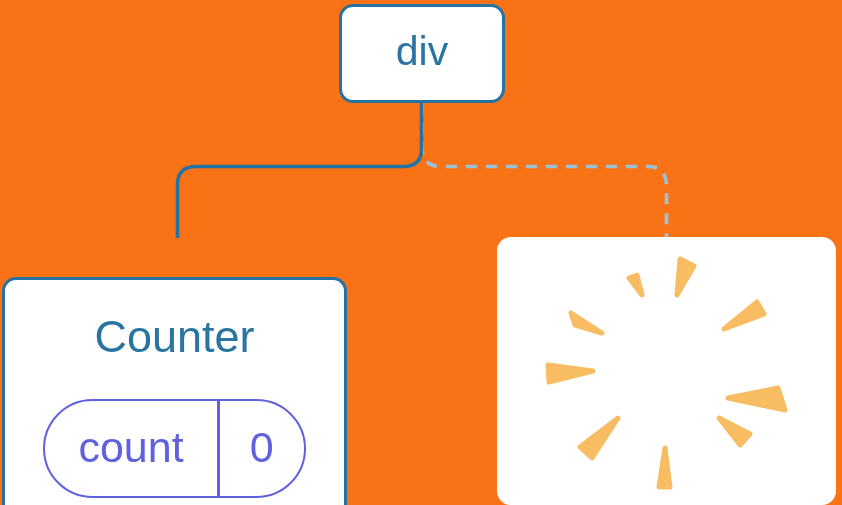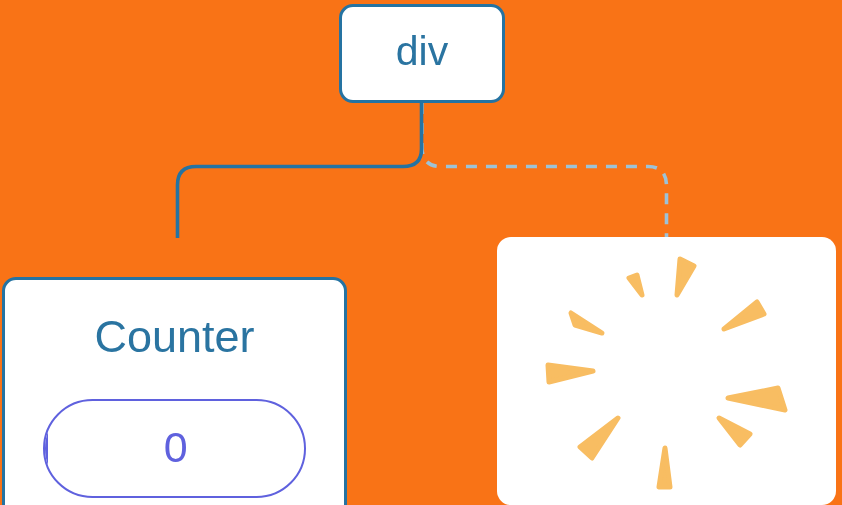--- a/index.html
+++ b/index.html
@@ -101,20 +101,21 @@
     <path d="M 421.5 101 L 421.5 149 Q 421.5 166.5 403 166.5 L 196 166.5 Q 177.5 166.5 177.5 185 L 177.5 238" stroke="#2573A2" stroke-width="3.6"></path>
   </svg>
 
   <div class="node div-node">
     <span class="node-label">div</span>
   </div>
 
   <div class="node counter-node">
     <div class="counter-title">Counter</div>
     <div class="state-pill">
+      <span class="pill-key">count</span>
       <span class="pill-divider"></span>
       <span class="pill-value">0</span>
     </div>
   </div>
 
   <div class="node poof-node">
     <svg viewBox="0 0 339 268" xmlns="http://www.w3.org/2000/svg" fill="#F8BD62" stroke="#F8BD62" stroke-width="5" stroke-linejoin="round">
 
       <polygon points="183,22 197,29 180,58"></polygon>
 

